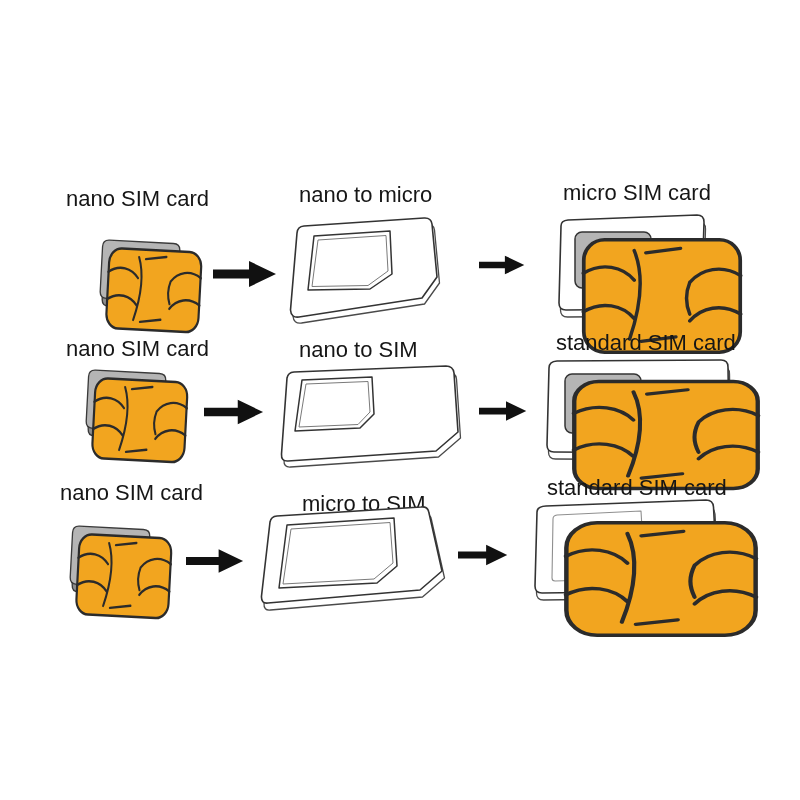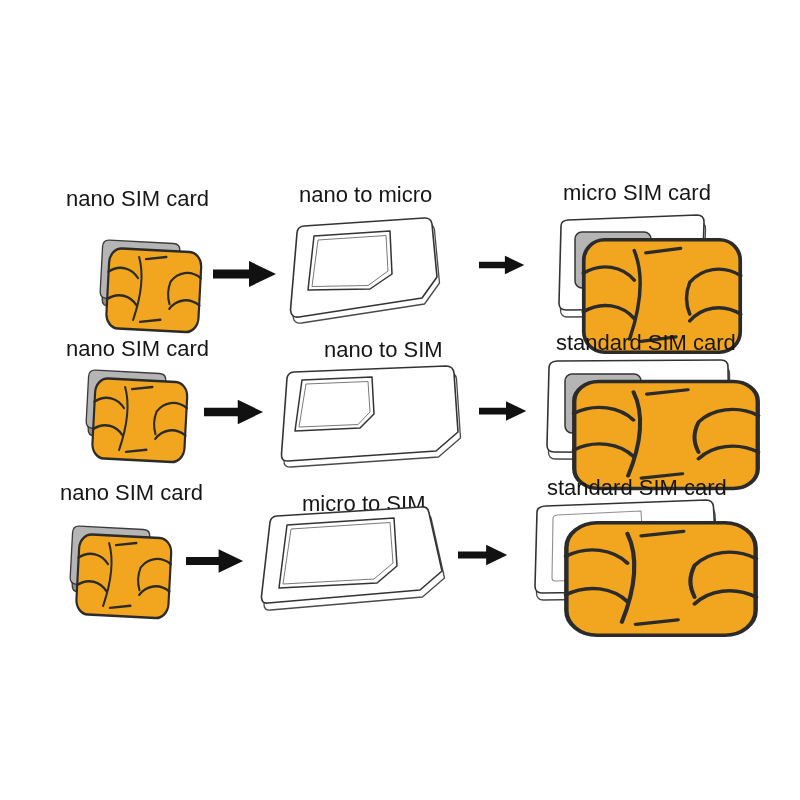--- a/index.html
+++ b/index.html
@@ -69,21 +69,21 @@
       <path class="wcard" d="M 16,9 L 145,4 Q 152,4 152,11 L 150,80 L 125,98 L 14,99 Q 7,99 7,92 L 9,15 Q 9,9.5 16,9 Z"></path>
       <rect x="23" y="21" width="76" height="56" rx="7" fill="#B5B5B5" stroke="#333333" stroke-width="1.5"></rect>
       <svg x="29" y="26" width="64" height="46" viewBox="0 0 70 52" preserveAspectRatio="none">
         <rect x="1.2" y="1.2" width="67.6" height="49.6" rx="9" fill="#F2A51F" stroke="#2b2b2b" stroke-width="1.6"></rect>
         <path class="chipline" d="M1,16 C9,11 18,13 23,19 M1,33 C9,28 18,30 23,36 M23,6 C27,16 26,30 21,45 M69,17 C61,12 52,14 47,20 M69,34 C61,29 52,31 47,37 M47,20 C45,25 45,29 47,34 M28,7 L43,5 M26,46 L41,44"></path>
       </svg>
     </svg>
   </div>
 
   <div class="lbl" style="left:66px; top:337px;">nano SIM card</div>
-  <div class="lbl" style="left:299px; top:338px;margin-left:25px;">nano to SIM</div>
+  <div class="lbl" style="left:299px; top:338px;">nano to SIM</div>
   <div class="lbl" style="left:556px; top:331px;">standard SIM card</div>
 
   <div class="gfx rot3" style="left:78px; top:368px; width:96px; height:84px;">
     <svg viewBox="0 0 100 88">
       <path class="grayedge" d="M 16,4 L 83,4 Q 90,4 90,11 L 90,48 L 72,64 L 16,65 Q 9,65 9,58 L 9,11 Q 9,4 16,4 Z" transform="translate(2.5,8)" fill="#8D8D8D"></path>
       <path class="grayedge" d="M 16,4 L 83,4 Q 90,4 90,11 L 90,48 L 72,64 L 16,65 Q 9,65 9,58 L 9,11 Q 9,4 16,4 Z" fill="#B5B5B5"></path>
       <svg x="15" y="10" width="62" height="47" viewBox="0 0 70 52" preserveAspectRatio="none">
         <rect x="1.2" y="1.2" width="67.6" height="49.6" rx="9" fill="#F2A51F" stroke="#2b2b2b" stroke-width="1.6"></rect>
         <path class="chipline" d="M1,16 C9,11 18,13 23,19 M1,33 C9,28 18,30 23,36 M23,6 C27,16 26,30 21,45 M69,17 C61,12 52,14 47,20 M69,34 C61,29 52,31 47,37 M47,20 C45,25 45,29 47,34 M28,7 L43,5 M26,46 L41,44"></path>
       </svg>

